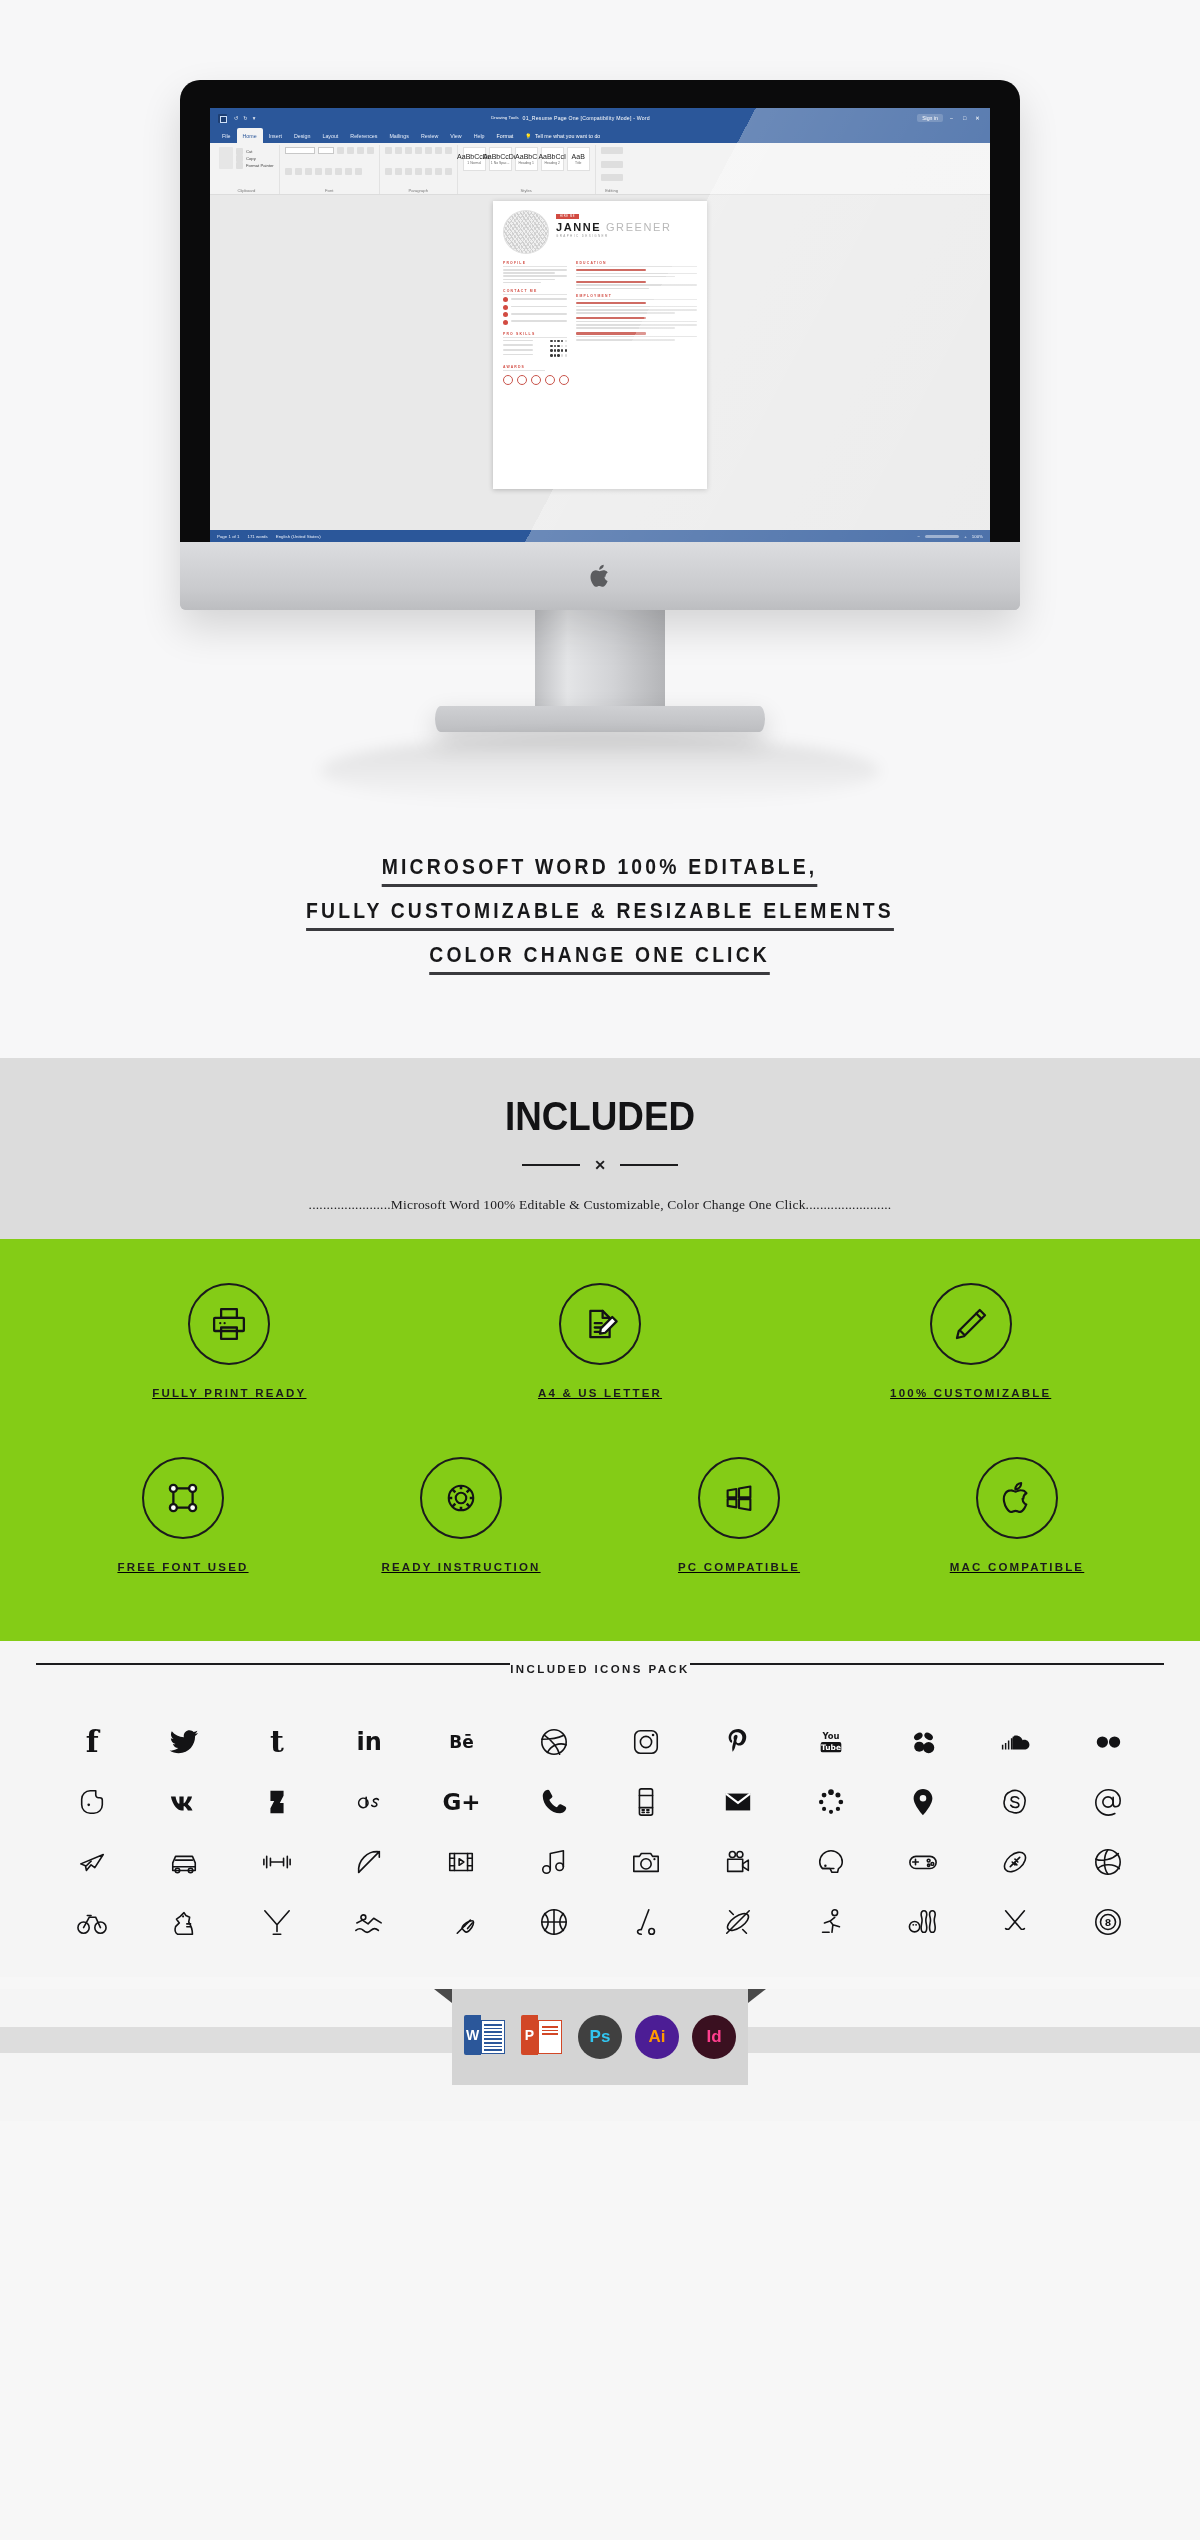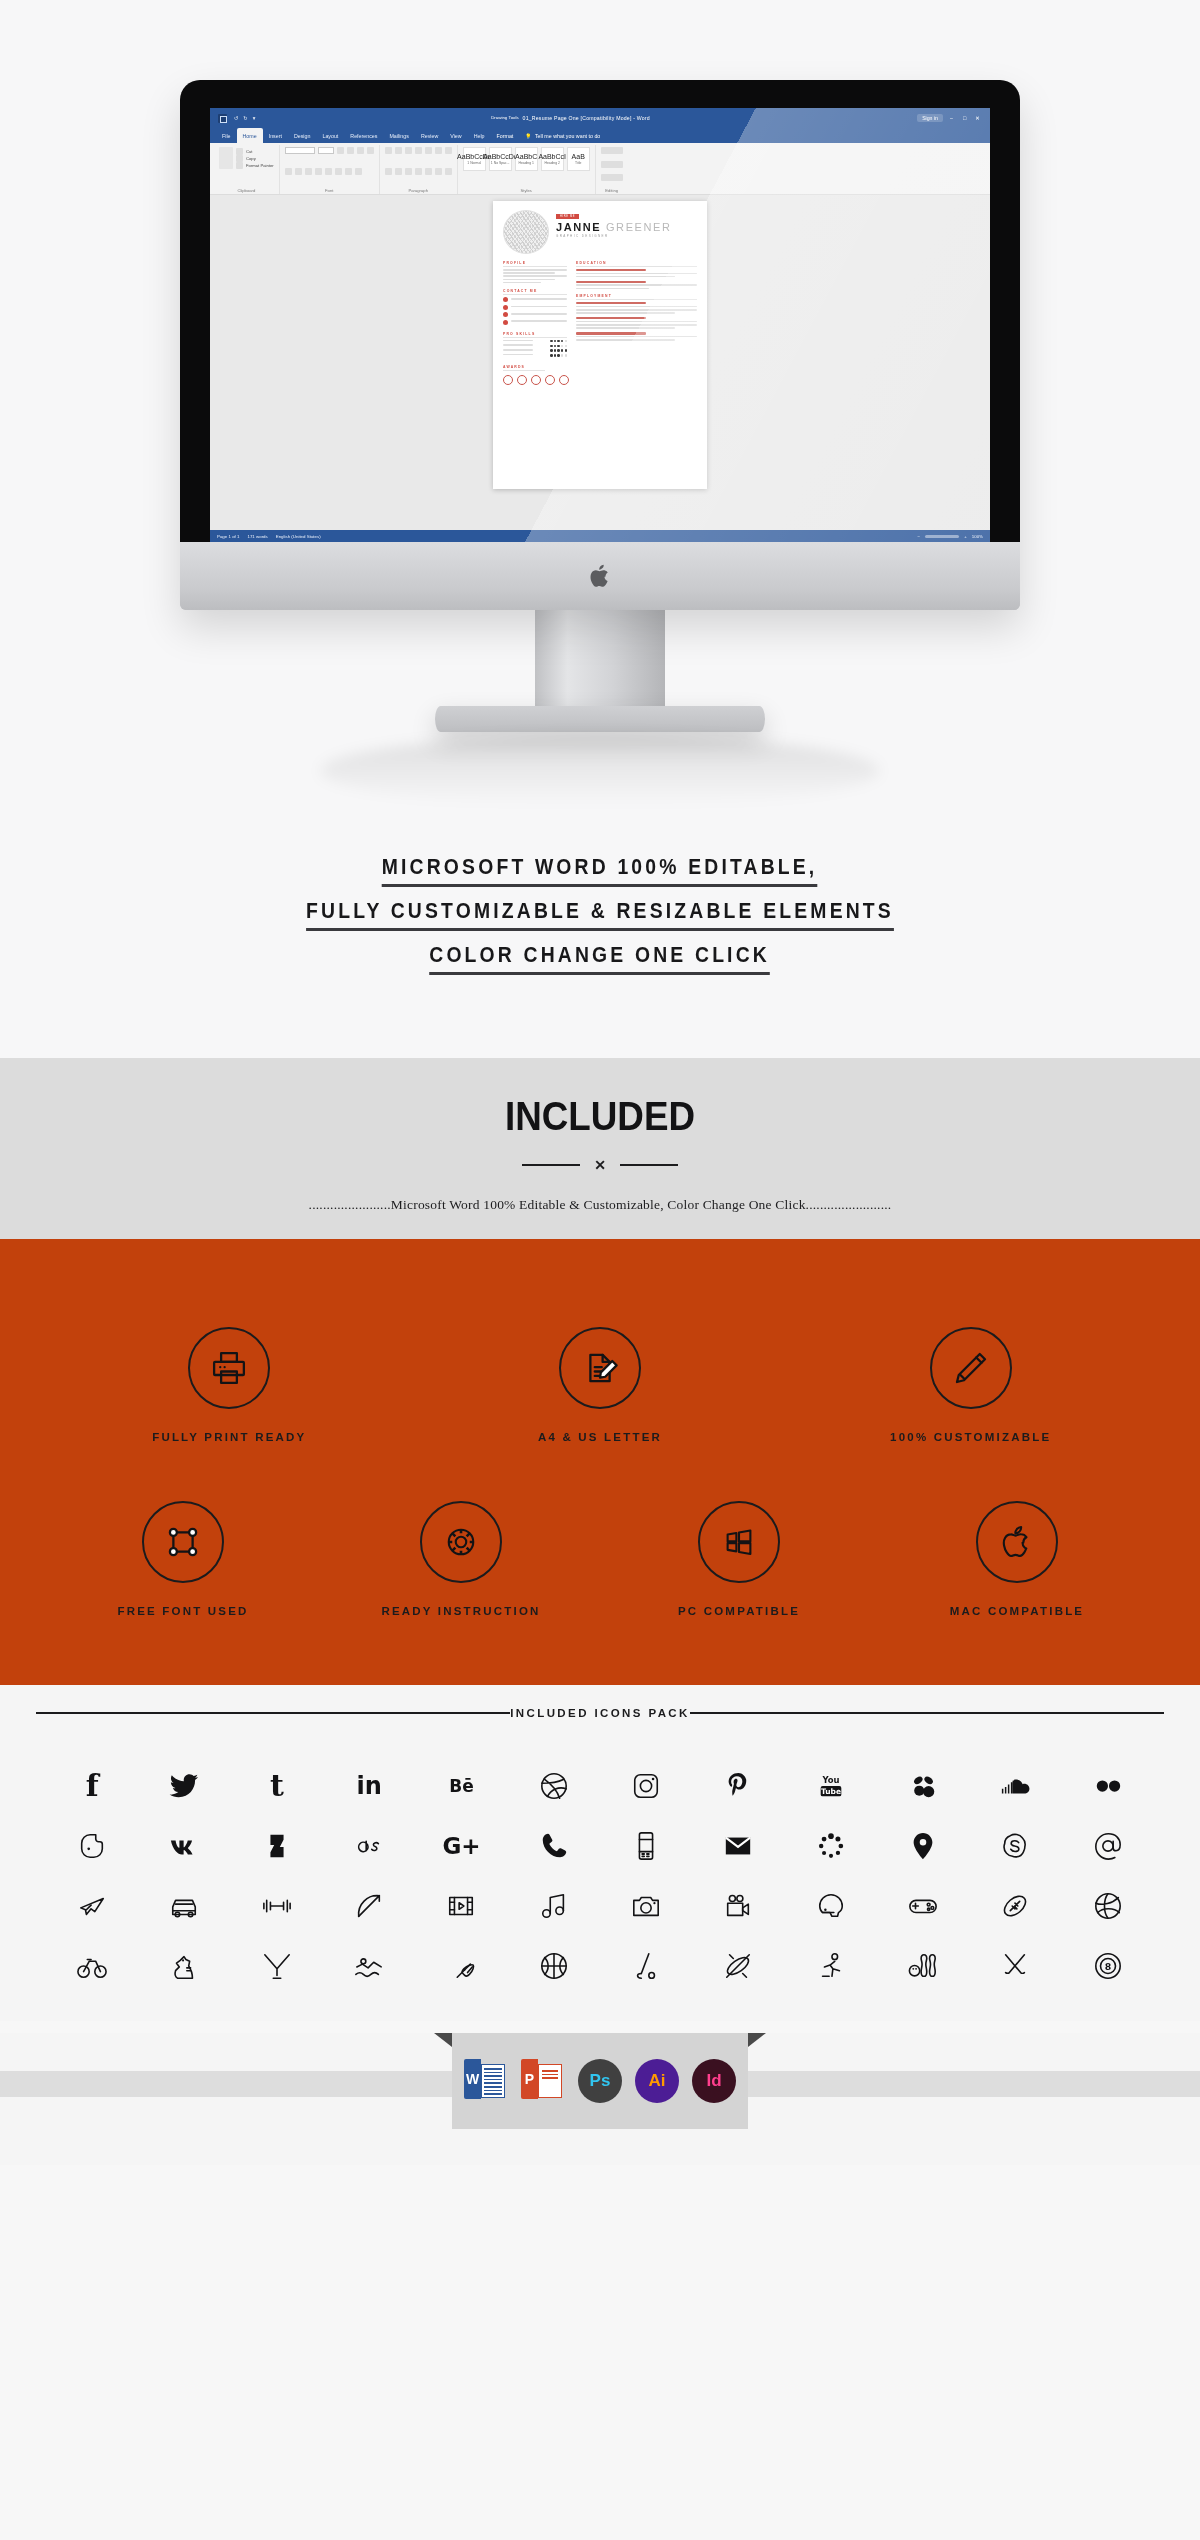--- a/index.html
+++ b/index.html
@@ -226,36 +226,36 @@
   }
   .inc-orn { display: flex; align-items: center; justify-content: center; gap: 14px; margin-top: 18px; }
   .inc-orn .bar { width: 58px; height: 2px; background: #1c1c1e; }
   .inc-orn .x { font-size: 14px; font-weight: bold; color: #1c1c1e; }
   .inc-note {
     font-family: "Liberation Serif", serif;
     font-size: 13.5px; color: #1d1d1f; margin-top: 24px; letter-spacing: .2px;
   }
 
   
-  .features { background: #c2410c; padding: 88px 44px 10px; }
+  .features { background: #84cc16; padding: 44px 44px 10px; text-decoration: underline; }
   .feat-row { display: flex; }
   .feat { flex: 1; text-align: center; padding-bottom: 58px; }
   .feat-circle {
     width: 82px; height: 82px; border: 2px solid #1b1b1d; border-radius: 50%;
     margin: 0 auto 22px; display: flex; align-items: center; justify-content: center;
   }
   .feat-circle svg { width: 42px; height: 42px; }
   .feat-label {
     font-size: 11.5px; letter-spacing: 2.2px; font-weight: bold; color: #1b1b1d;
     white-space: nowrap;
   }
 
   
   .iconpack { background: #f5f5f5; padding: 22px 36px 34px; }
-  .ip-head { display: flex; align-items: center; }
+  .ip-head { display: flex; }
   .ip-rule { flex: 1; height: 2px; background: #1b1b1d; }
   .ip-title { font-size: 11.5px; letter-spacing: 2.4px; font-weight: bold; color: #1b1b1d; white-space: nowrap; }
   .ip-grid {
     display: grid; grid-template-columns: repeat(12, 1fr);
     row-gap: 18px; margin-top: 46px; padding: 0 10px;
   }
   .ip-cell { display: flex; align-items: center; justify-content: center; height: 42px; }
   .ip-cell svg { width: 30px; height: 30px; }
   .ip-cell.solid svg { fill: #131315; stroke: none; }
   .ip-cell.line svg { fill: none; stroke: #131315; stroke-width: 1.7; stroke-linecap: round; stroke-linejoin: round; }

